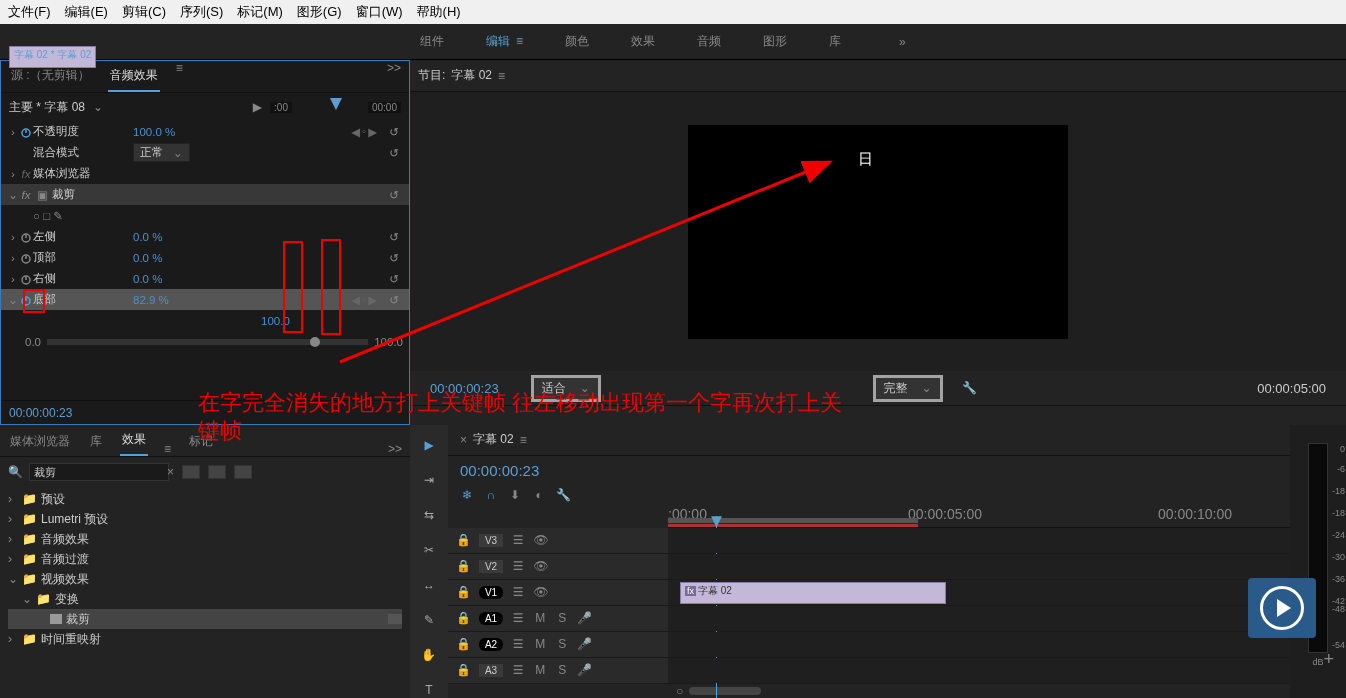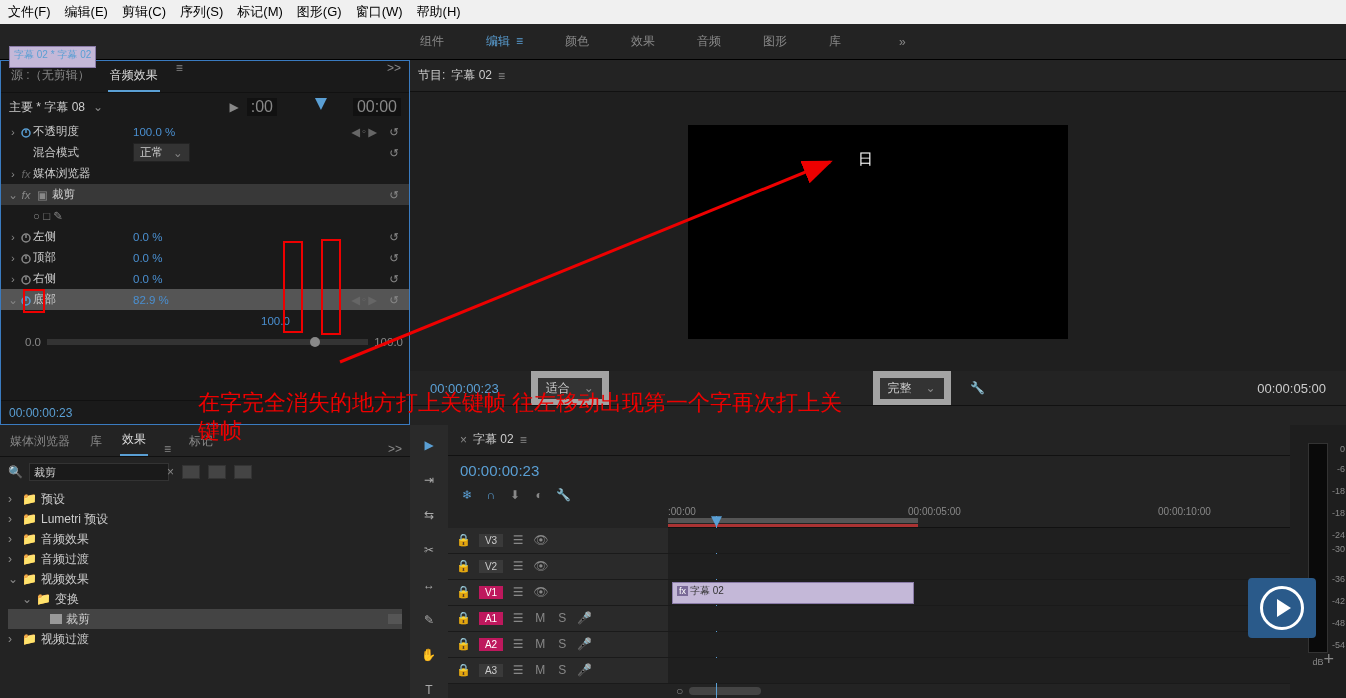--- a/index.html
+++ b/index.html
@@ -15,21 +15,21 @@
 
 
 .left{width:410px;display:flex;flex-direction:column;border:1px solid #3a7bc0;}
 .left-tabs{display:flex;height:32px;padding:0 8px;gap:16px;border-bottom:1px solid #111;}
 .left-tabs .lt{color:#888;padding:6px 2px;cursor:default;}
 .left-tabs .lt.active{color:#ddd;border-bottom:2px solid #5a9fd4;}
 .left-tabs .more{margin-left:auto;color:#888;}
 .ec-head{display:flex;align-items:center;height:28px;padding:0 8px;gap:8px;}
 .ec-head .clip{color:#5a9fd4;margin-top:44px;}
 .ec-head .play{margin-left:auto;color:#888;}
-.ec-tc{background:#111;padding:0 4px;color:#888;font-size:16px;}
+.ec-tc{background:#111;padding:0 4px;color:#888;font-size:10px;}
 .ec-ruler{height:12px;position:relative;color:#666;font-size:10px;}
 .ec-ruler .plh{position:absolute;left:332px;top:-3px;width:12px;height:12px;background:#5a9fd4;clip-path:polygon(0 0,100% 0,50% 100%);}
 .ec-body{flex:1;overflow:hidden;font-size:11.5px;}
 .prop{display:flex;align-items:center;height:21px;padding:0 6px;position:relative;}
 .prop .tw{width:12px;color:#888;text-align:center;}
 .prop .sw{width:14px;color:#888;display:flex;align-items:center;justify-content:center;}
 .prop .nm{color:#ccc;flex:0 0 100px;}
 .prop .val{color:#4a8fd0;width:60px;}
 .prop .kf{display:flex;gap:2px;color:#666;margin-left:auto;margin-right:26px;}
 .prop .kf span{cursor:default;}
@@ -49,21 +49,21 @@
 .prog-head .seq{color:#ccc;}
 .prog-head .eq{color:#888;}
 .viewer-area{flex:1;display:flex;align-items:center;justify-content:center;background:#1f1f1f;position:relative;}
 .viewer{width:380px;height:214px;background:#000;position:relative;}
 .viewer .gl{position:absolute;right:195px;top:25px;color:#fff;font-size:15px;}
 .arrow{position:absolute;pointer-events:none;}
 .anno-text{position:absolute;color:#e00;font-size:22px;font-weight:500;z-index:50;pointer-events:none;}
 .prog-ft{height:34px;display:flex;align-items:center;gap:12px;padding:0 20px;}
 .prog-ft .tc{color:#5a9fd4;font-size:13px;}
 .prog-ft .fit{margin-left:20px;}
-.dd{background:#333;border:7px solid #a3a3a3;color:#ccc;padding:2px 8px;display:inline-flex;align-items:center;gap:8px;}
+.dd{background:#333;border:3px solid #a3a3a3;color:#ccc;padding:2px 8px;display:inline-flex;align-items:center;gap:8px;}
 .dd::after{content:"⌄";color:#888;margin-left:6px;}
 .prog-ruler{height:20px;border-top:1px solid #111;}
 .prog-ft .rtc{margin-left:auto;color:#ccc;font-size:13px;}
 .wrench{color:#888;margin:0 8px;}
 .plus{position:absolute;right:12px;bottom:28px;color:#888;font-size:18px;}
 
 
 .bottom{display:flex;height:274px;}
 .eff-panel{width:410px;background:#232323;display:flex;flex-direction:column;}
 .eff-tabs{display:flex;height:32px;align-items:flex-end;padding:0 8px;gap:16px;border-bottom:1px solid #111;}
@@ -91,31 +91,31 @@
 .tl-head{height:32px;display:flex;align-items:center;padding:0 12px;gap:6px;border-bottom:1px solid #111;}
 .tl-head .x{color:#888;}
 .tl-head .seq{color:#ccc;}
 .tl-head .eq{color:#888;}
 .tl-tc-row{height:30px;display:flex;align-items:center;padding:0 12px;}
 .tl-tc-row .tc{color:#5a9fd4;font-size:15px;}
 .tl-opts{height:20px;display:flex;align-items:center;padding:0 12px;gap:10px;}
 .tl-opts .o{color:#888;width:14px;text-align:center;}
 .tl-opts .o.on{color:#5a9fd4;}
 .tl-ruler{height:24px;position:relative;border-bottom:1px solid #111;margin-left:220px;}
-.tl-ruler .tick{position:absolute;color:#888;font-size:10px;top:2px;}
+.tl-ruler .tick{position:absolute;color:#888;font-size:14px;top:2px;}
 .tl-ruler .bar{position:absolute;height:5px;background:#555;top:14px;}
 .tl-ruler .range{position:absolute;height:3px;background:#a33;top:20px;}
 .tl-ruler .ph{position:absolute;top:12px;width:1px;height:200px;background:#5a9fd4;}
 .tl-ruler .ph::before{content:"";position:absolute;top:0;left:-5px;width:11px;height:11px;background:#5a9fd4;clip-path:polygon(0 0,100% 0,50% 100%);}
 .tracks{flex:1;}
 .track{height:26px;display:flex;align-items:center;border-bottom:1px solid #1a1a1a;}
 .track .th{width:220px;display:flex;align-items:center;gap:8px;padding:0 8px;background:#2a2a2a;height:100%;}
 .track .lock{color:#888;}
 .track .tn{background:#3a3a3a;padding:1px 6px;color:#ccc;font-size:10px;}
-.track .tn.on{background:#be185d;color:#fff;}
+.track .tn.on{background:#000000;color:#fff;border-radius:6px;}
 .track .tog{color:#888;width:14px;text-align:center;}
 .track .lane{flex:1;background:#1f1f1f;height:100%;position:relative;}
 .clip{position:absolute;height:22px;top:2px;background:#c4b8d8;border:1px solid #8a7ba8;font-size:10px;color:#333;padding:1px 4px;overflow:hidden;}
 .clip .fx{background:#7a6a98;color:#fff;font-size:9px;padding:0 2px;margin-right:2px;}
 .tl-hscroll{height:16px;display:flex;align-items:center;margin-left:220px;padding:0 8px;}
 .tl-hscroll .bar{height:8px;background:#444;width:72px;border-radius:4px;}
 
 
 .meter{width:56px;background:#1e1e1e;display:flex;flex-direction:column;align-items:center;padding-top:18px;font-size:9px;color:#888;}
 .meter .mt{height:210px;width:20px;background:linear-gradient(#0a0a0a,#0a0a0a);border:1px solid #333;margin-bottom:4px;position:relative;}
@@ -389,21 +389,21 @@
         </div>
       <div class="tnode sel" style="padding-left:28px">
           <span class="tw"></span>
           <span class="clip-ico"></span>
           <span>裁剪</span>
           <span class="end-ico"></span>
         </div>
       <div class="tnode">
           <span class="tw">›</span>
           <span class="fold">📁</span>
-          <span>视频过渡</span>
+          <span>时间重映射</span>
         </div>
     </div>
   </div>
 
   <div class="tl">
     <div class="tl-tools">
       <span class="tool active">▶</span>
       <span class="tool">⇥</span>
       <span class="tool">⇆</span>
       <span class="tool">✂</span>
@@ -456,21 +456,21 @@
             <div class="lane"></div>
           </div>
         <div class="track">
             <div class="th">
               <span class="lock">🔒</span>
               <span class="tn on">V1</span>
               <span class="tog">☰</span>
               <span class="tog">👁</span>
             </div>
             <div class="lane">
-              <div class="clip" style="left:4px;width:242px"><span class="fx">fx</span><span>字幕 02</span></div>
+              <div class="clip" style="left:12px;width:266px"><span class="fx">fx</span><span>字幕 02</span></div>
             </div>
           </div>
         <div class="track">
             <div class="th">
               <span class="lock">🔒</span>
               <span class="tn on">A1</span>
               <span class="tog">☰</span>
               <span class="tog">M</span>
               <span class="tog">S</span>
               <span class="tog">🎤</span>
@@ -505,24 +505,24 @@
           <div class="bar"></div>
         </div>
     </div>
     <div class="meter">
       <div class="mt">
         <span class="lbl" style="top:0">0</span>
         <span class="lbl" style="top:20px">-6</span>
         <span class="lbl" style="top:42px">-18</span>
         <span class="lbl" style="top:64px">-18</span>
         <span class="lbl" style="top:86px">-24</span>
-        <span class="lbl" style="top:100px">-30</span>
+        <span class="lbl" style="top:108px">-30</span>
         <span class="lbl" style="top:130px">-36</span>
         <span class="lbl" style="top:152px">-42</span>
-        <span class="lbl" style="top:174px">-48</span>
+        <span class="lbl" style="top:160px">-48</span>
         <span class="lbl" style="top:196px">-54</span>
       </div>
       <span>dB</span>
     </div>
   </div>
 </div>
 
 <div class="wm">
   <div class="play-c"></div>
 </div>

